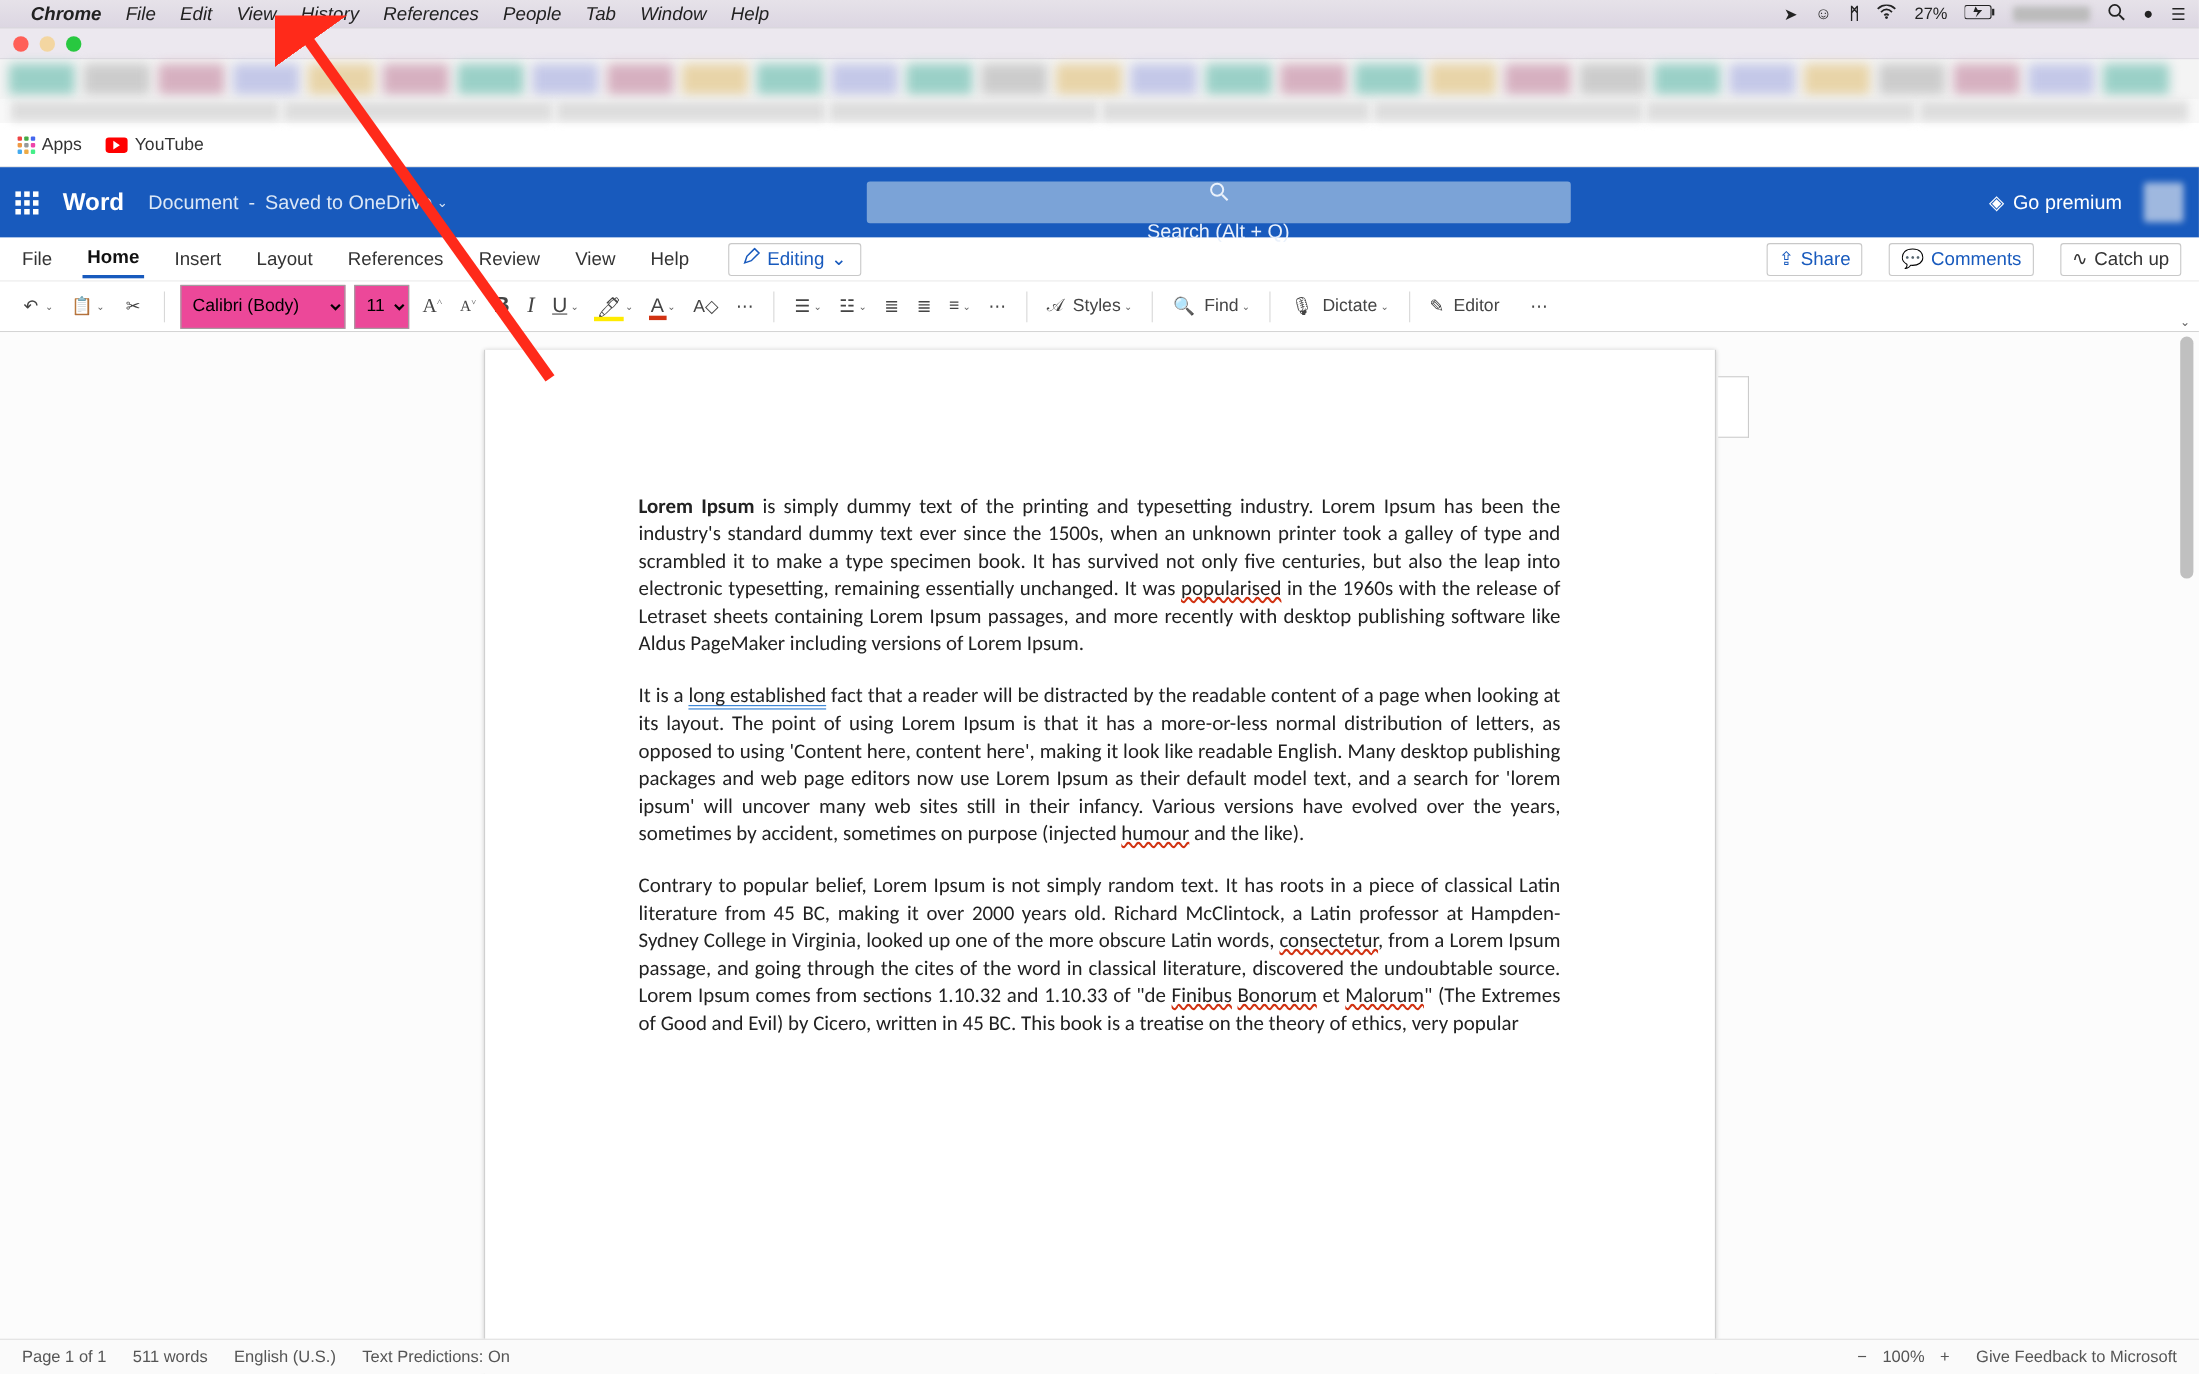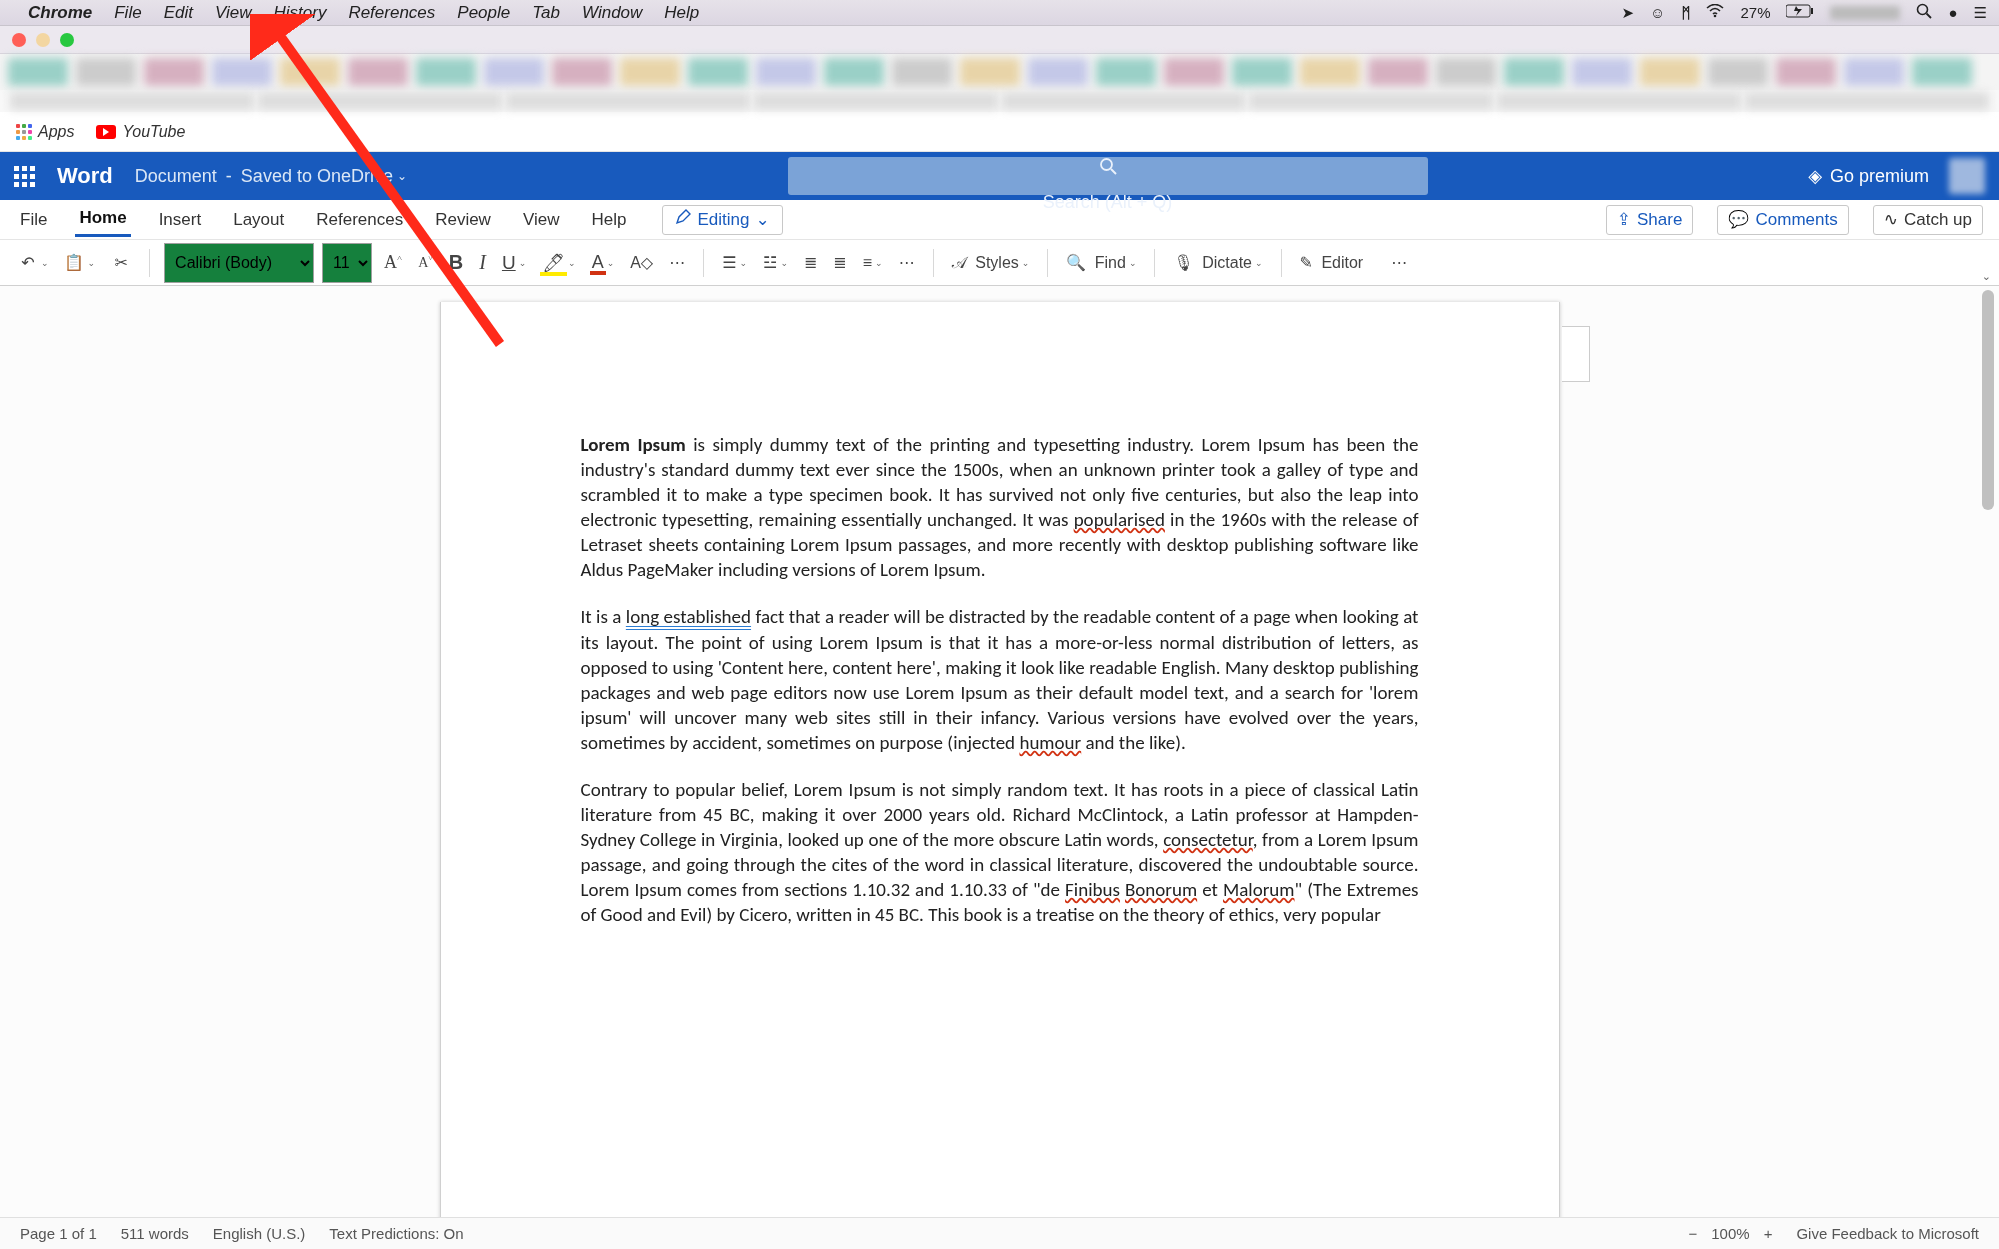--- a/index.html
+++ b/index.html
@@ -26,28 +26,28 @@
   .blur-strip div { flex: 0 0 auto; width: 60px; background: #ccc; filter: blur(5px); border-radius: 3px; }
   .blur-strip div:nth-child(odd){ background:#9ad0c7; }
   .blur-strip div:nth-child(3n){ background:#d6b0c0; }
   .blur-strip div:nth-child(4n){ background:#c4c8e8; }
   .blur-strip div:nth-child(5n){ background:#e8d4a8; }
   .blur-strip2 { height: 22px; display: flex; padding: 2px 8px; background: #f8f8f8; }
   .blur-strip2 div { flex: 1; margin: 0 2px; background: #ddd; filter: blur(4px); }
 
   
   .bookmarks { height: 40px; display: flex; align-items: center; padding: 0 16px; gap: 22px; border-bottom: 1px solid #e5e5e5; background: #fff; }
-  .bookmarks .item { display: flex; align-items: center; gap: 6px; font-size: 16px; color: #333; font-style: italic; }
+  .bookmarks .item { display: flex; align-items: center; gap: 6px; font-size: 16px; color: #333; }
   .apps-icon { display: grid; grid-template-columns: repeat(3,4px); gap: 2px; }
   .apps-icon span { width: 4px; height: 4px; border-radius: 1px; }
   .yt-icon { width: 20px; height: 14px; background: #ff0000; border-radius: 3px; position: relative; }
   .yt-icon::after { content:''; position:absolute; left:7px; top:3px; border-left:6px solid #fff; border-top:4px solid transparent; border-bottom:4px solid transparent; }
 
   
-  .word-header { height: 48px; background: #185abd; display: flex; align-items: center; padding: 0 14px; color: #fff; }
+  .word-header { height: 64px; background: #185abd; display: flex; align-items: center; padding: 0 14px; color: #fff; }
   .waffle { display: grid; grid-template-columns: repeat(3,5px); gap: 3px; margin-right: 22px; }
   .waffle span { width: 5px; height: 5px; background: #fff; }
   .word-header .appname { font-size: 22px; font-weight: 600; margin-right: 22px; }
   .word-header .docline { font-size: 18px; color: #dbe7f6; display: flex; align-items: center; gap: 4px; }
   .word-header .search { margin: 0 auto; width: 640px; height: 38px; background: #7ba3d7; border-radius: 3px; display: flex; align-items: center; padding: 0 16px; color: #eaf1fb; gap: 12px; font-size: 18px; flex-direction: column; }
   .word-header .right { display: flex; align-items: center; gap: 20px; }
   .premium { display: flex; align-items: center; gap: 8px; font-size: 18px; }
   .avatar-sq { width: 36px; height: 36px; background: #9fb8df; filter: blur(3px); border-radius: 3px; }
 
   
@@ -56,21 +56,21 @@
   .ribbon-tabs .tab.active { border-bottom: 3px solid #185abd; font-weight: 600; color: #111; }
   .ribbon-tabs .spacer { flex: 1; }
   .editing-btn { border: 1px solid #c8c8c8; padding: 4px 12px; border-radius: 3px; display: flex; align-items: center; gap: 6px; color: #185abd; height: 30px; margin-left: 8px; }
   .rt-btn { border: 1px solid #c8c8c8; padding: 4px 10px; border-radius: 3px; display: flex; align-items: center; gap: 6px; color: #333; height: 30px; }
   .rt-btn.blue { color: #185abd; }
 
   
   .toolbar { height: 46px; display: flex; align-items: center; padding: 0 14px; background: #fff; border-bottom: 1px solid #d0d0d0; gap: 8px; font-size: 16px; color: #444; }
   .toolbar .sep { width: 1px; height: 28px; background: #d8d8d8; margin: 0 6px; }
   .toolbar .ctrl { display: flex; align-items: center; gap: 2px; padding: 2px 4px; }
-  .toolbar select, .toolbar input { border: 1px solid #a0a0a0; height: 40px; padding: 0 6px; font-size: 16px; background: #15803d; }
+  .toolbar select, .toolbar input { border: 1px solid #a0a0a0; height: 40px; padding: 0 6px; font-size: 16px; background: #ec4899; }
   .font-select { width: 150px; }
   .size-select { width: 50px; }
   .toolbar .ico { width: 20px; text-align: center; }
   .toolbar .drop { font-size: 9px; color: #666; margin-left: 1px; }
   .grow-a { font-family: serif; font-size: 18px;}
   .shrink-a { font-family: serif; font-size: 14px;}
   .bold-b { font-weight: 800; font-size: 20px;}
   .ital-i { font-style: italic; font-family: serif; font-size: 20px;}
   .under-u { text-decoration: underline; font-size: 19px;}
   .hl-a { position:relative; font-size:18px; }

